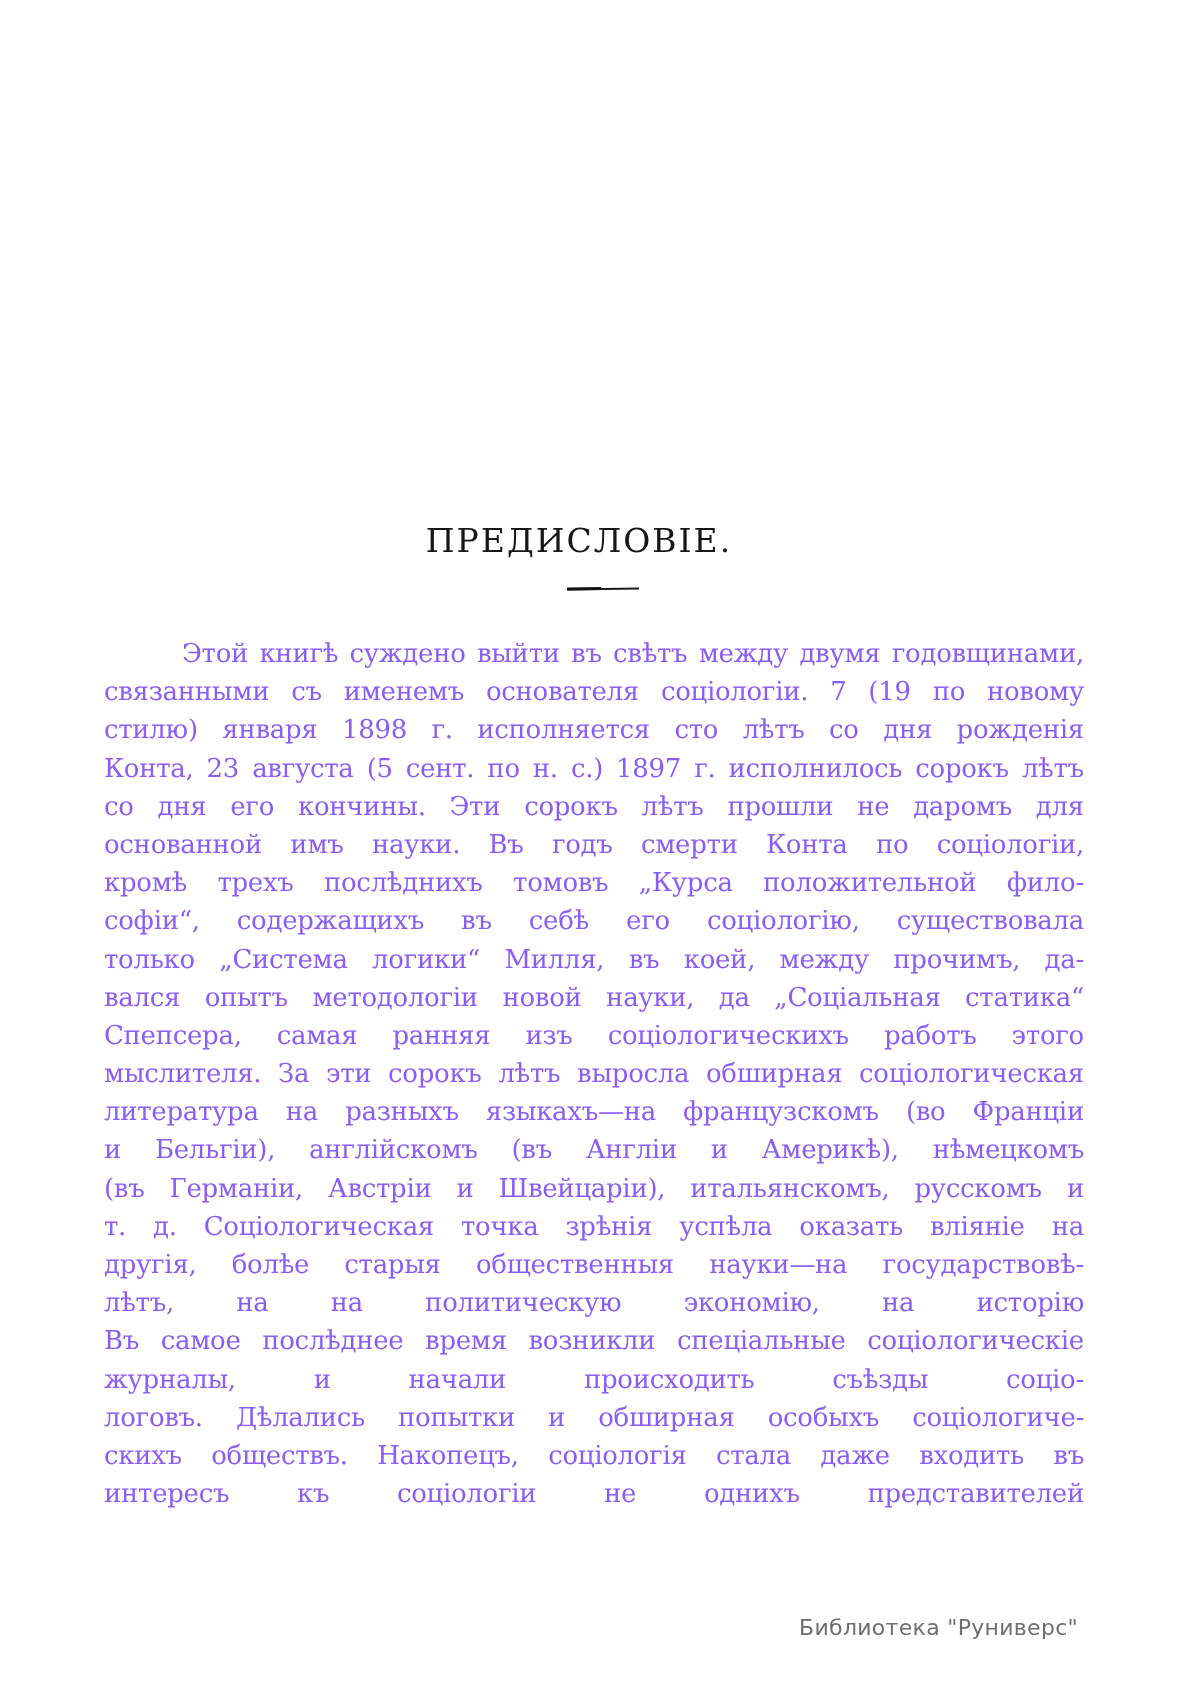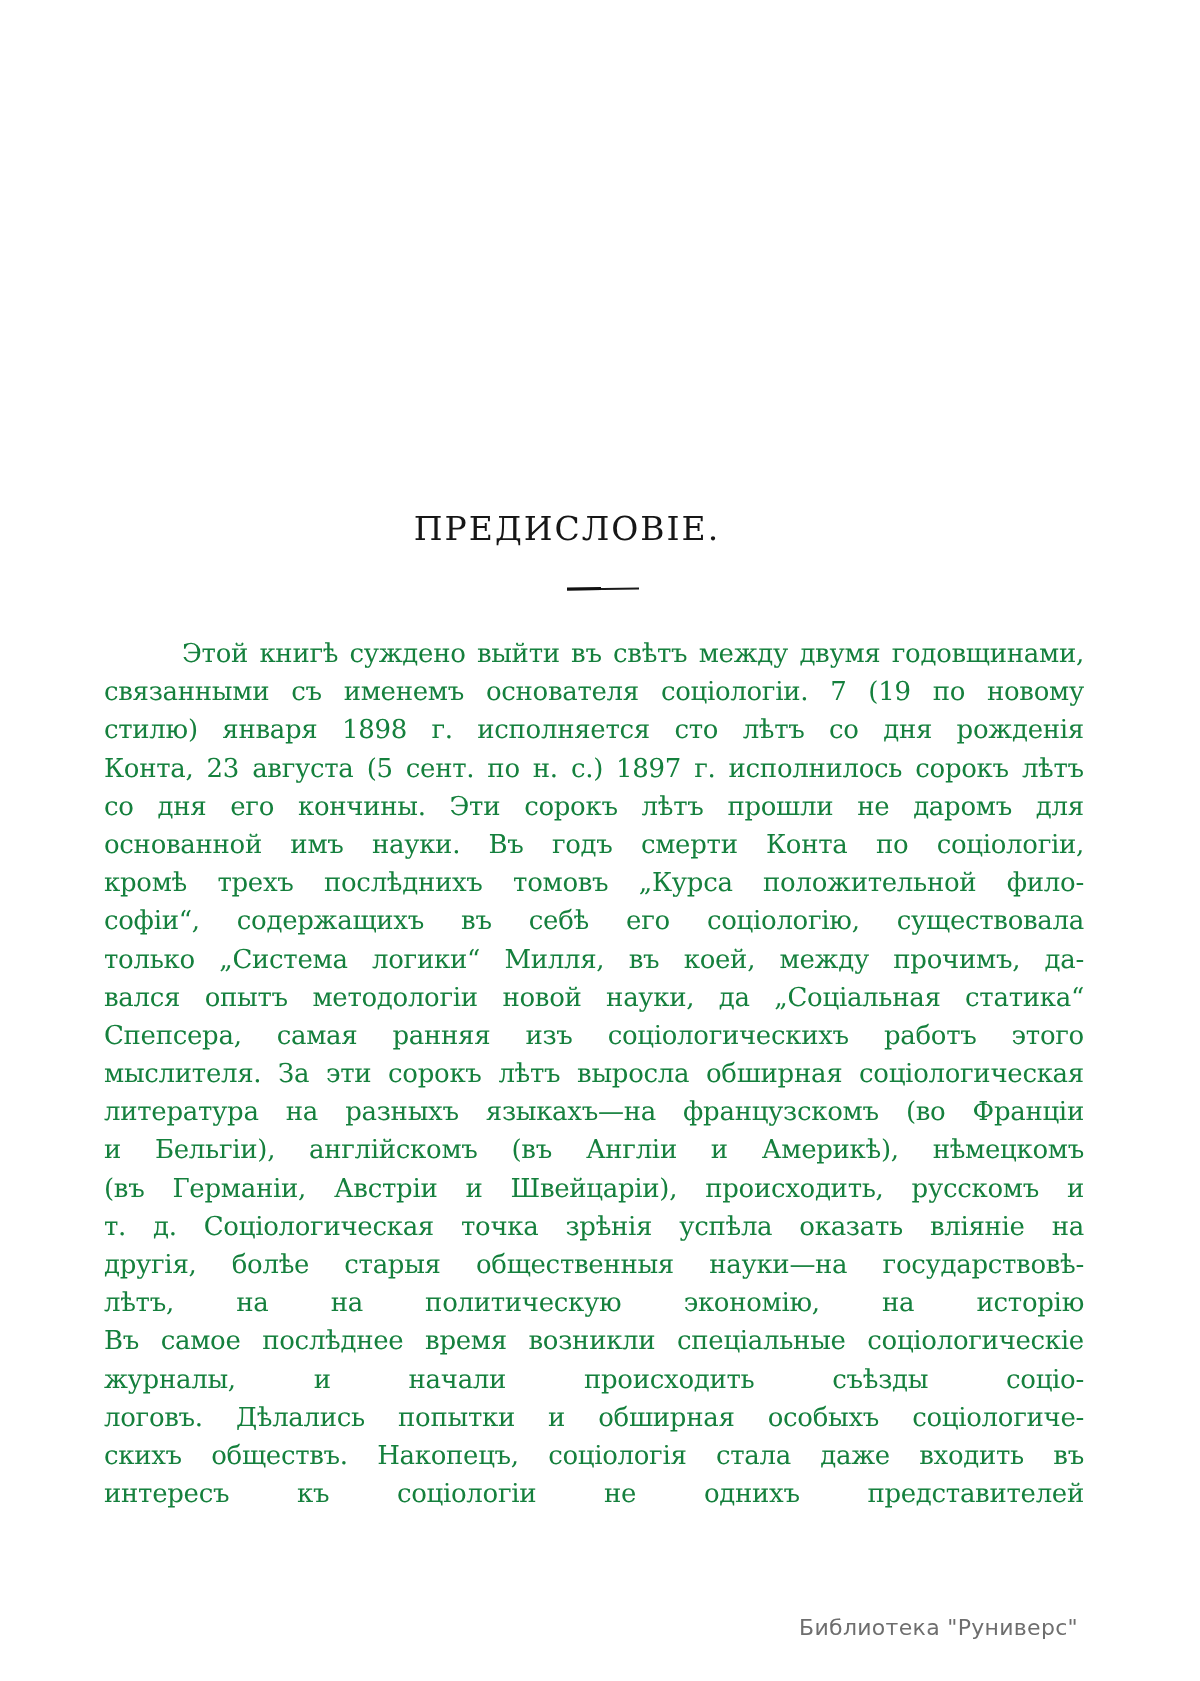--- a/index.html
+++ b/index.html
@@ -16,21 +16,21 @@
   }
   .page-title {
     position: absolute;
     top: 509px;
     left: 567px;
     transform: translateX(-50%);
     font-size: 33px;
     font-weight: normal;
     letter-spacing: 2px;
     color: #161616;
-    margin: 0;
+    margin: 12px;
     white-space: nowrap;
     font-family: "DejaVu Serif", serif;
   }
   .title-divider {
     position: absolute;
     top: 588px;
     left: 567px;
     width: 72px;
     height: 2px;
     background: #1a1a1a;
@@ -41,21 +41,21 @@
     position: absolute;
     left: 0; top: -1px;
     width: 34px; height: 3px;
     background: #111111;
   }
   .body-block {
     position: absolute;
     top: 635px;
     left: 104px;
     width: 980px;
-    color: #15803d;
+    color: #8b5cf6;
   }
   .text-line {
     display: flex;
     justify-content: space-between;
     height: 38.2px;
     line-height: 38.2px;
     font-size: 26px;
     letter-spacing: -0.3px;
   }
   .text-line span { white-space: nowrap; }
@@ -232,21 +232,21 @@
         <span>и</span>
         <span>Америкѣ),</span>
         <span>нѣмецкомъ</span>
       </div>
       <div class="text-line">
         <span>(въ</span>
         <span>Германіи,</span>
         <span>Австріи</span>
         <span>и</span>
         <span>Швейцаріи),</span>
-        <span>происходить,</span>
+        <span>итальянскомъ,</span>
         <span>русскомъ</span>
         <span>и</span>
       </div>
       <div class="text-line">
         <span>т.</span>
         <span>д.</span>
         <span>Соціологическая</span>
         <span>точка</span>
         <span>зрѣнія</span>
         <span>успѣла</span>

